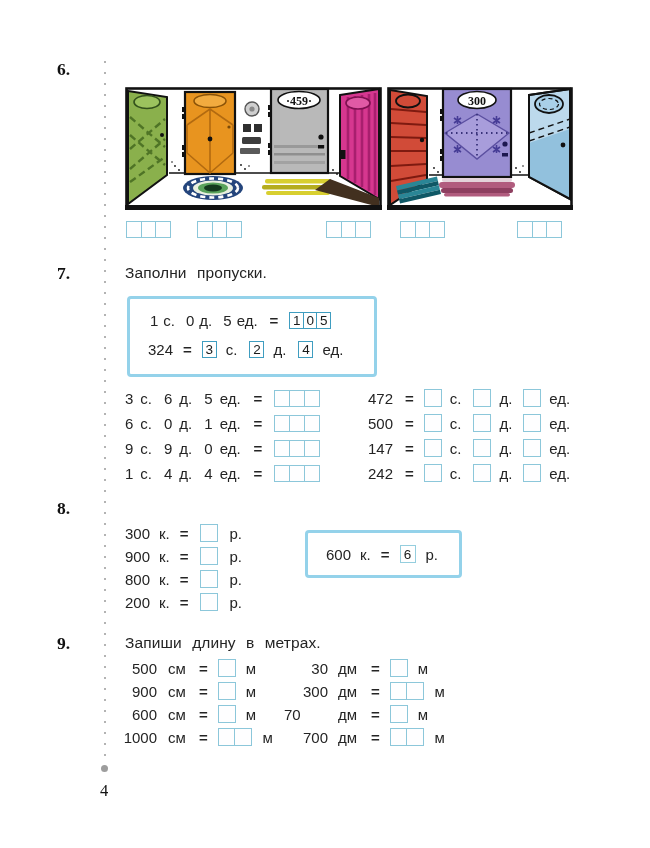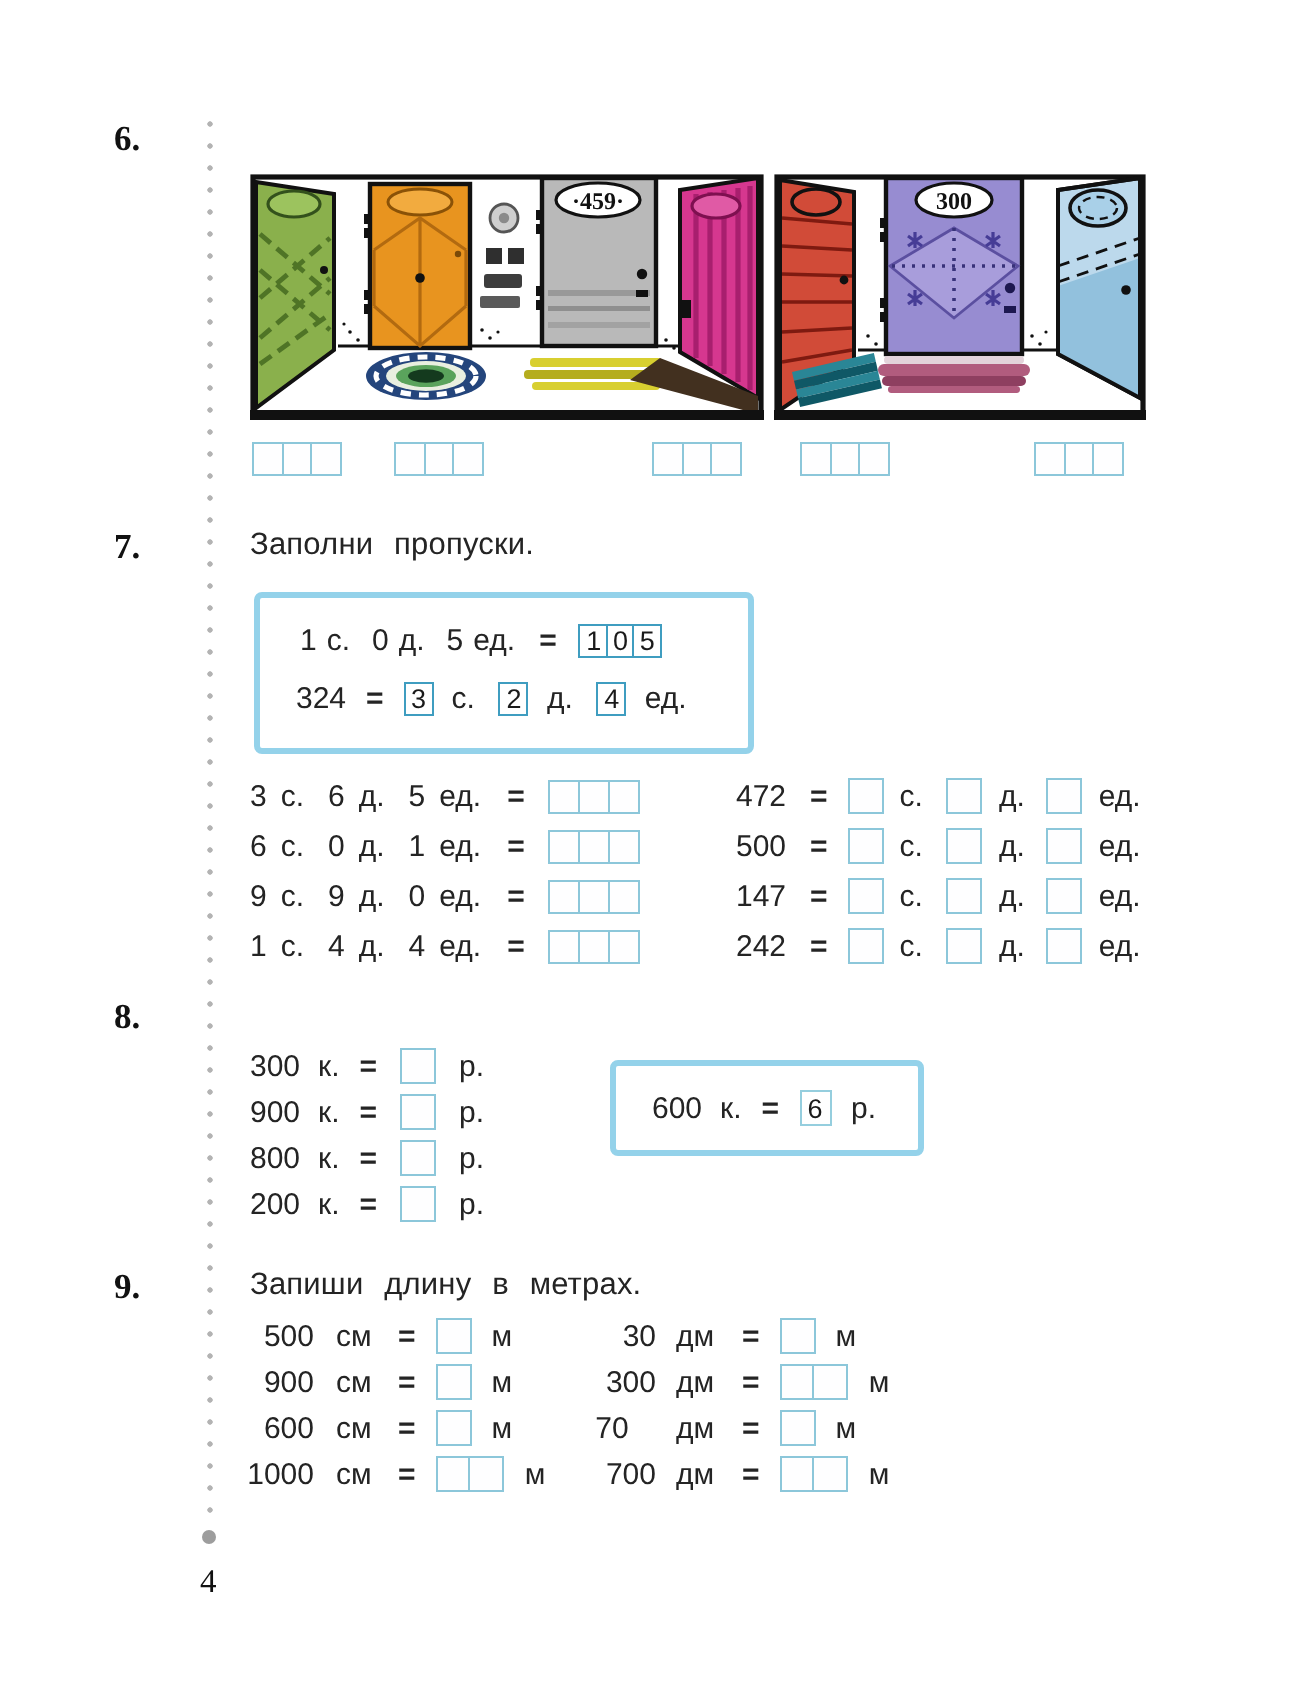--- a/index.html
+++ b/index.html
@@ -574,21 +574,21 @@
     <span class="eq">=</span>
       <span style="width:10px"></span>
     <span class="cells">
         <span class="cell big"></span>
         <span class="cell big"></span>
       </span>
       <span style="width:10px"></span>
     <span>м</span>
   </div>
   <div class="r" style="left:284px;top:704px">
-    <span style="width:44px;text-align:center">70</span>
+    <span style="width:44px;text-align:left">70</span>
       <span style="width:10px"></span>
     <span style="width:25px">дм</span>
       <span style="width:8px"></span>
     <span class="eq">=</span>
       <span style="width:10px"></span>
     <span class="cell big"></span>
       <span style="width:10px"></span>
     <span>м</span>
   </div>
   <div class="r" style="left:284px;top:727px">

